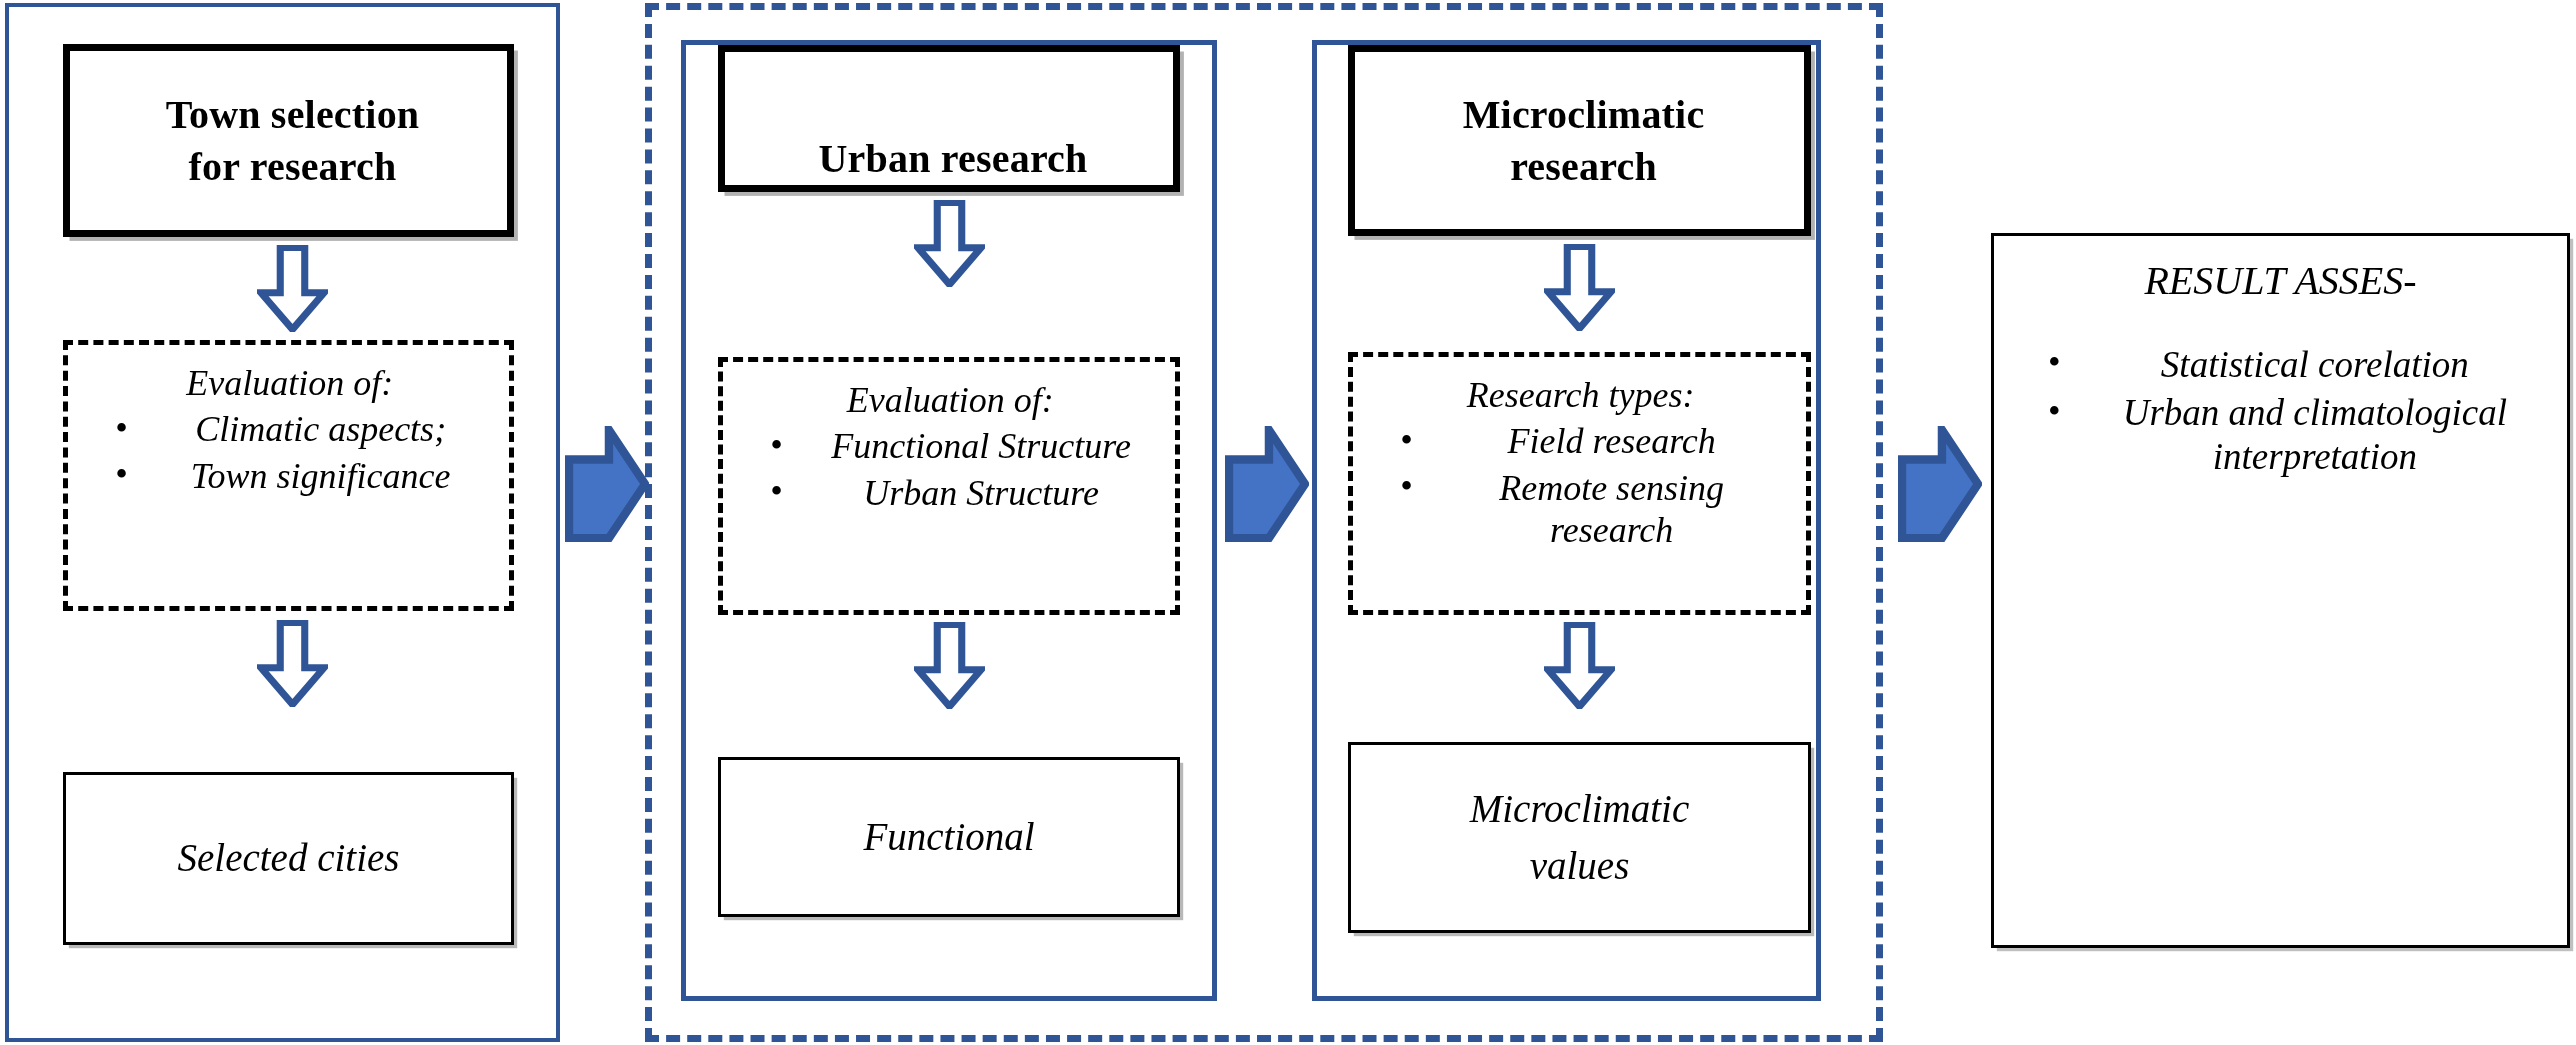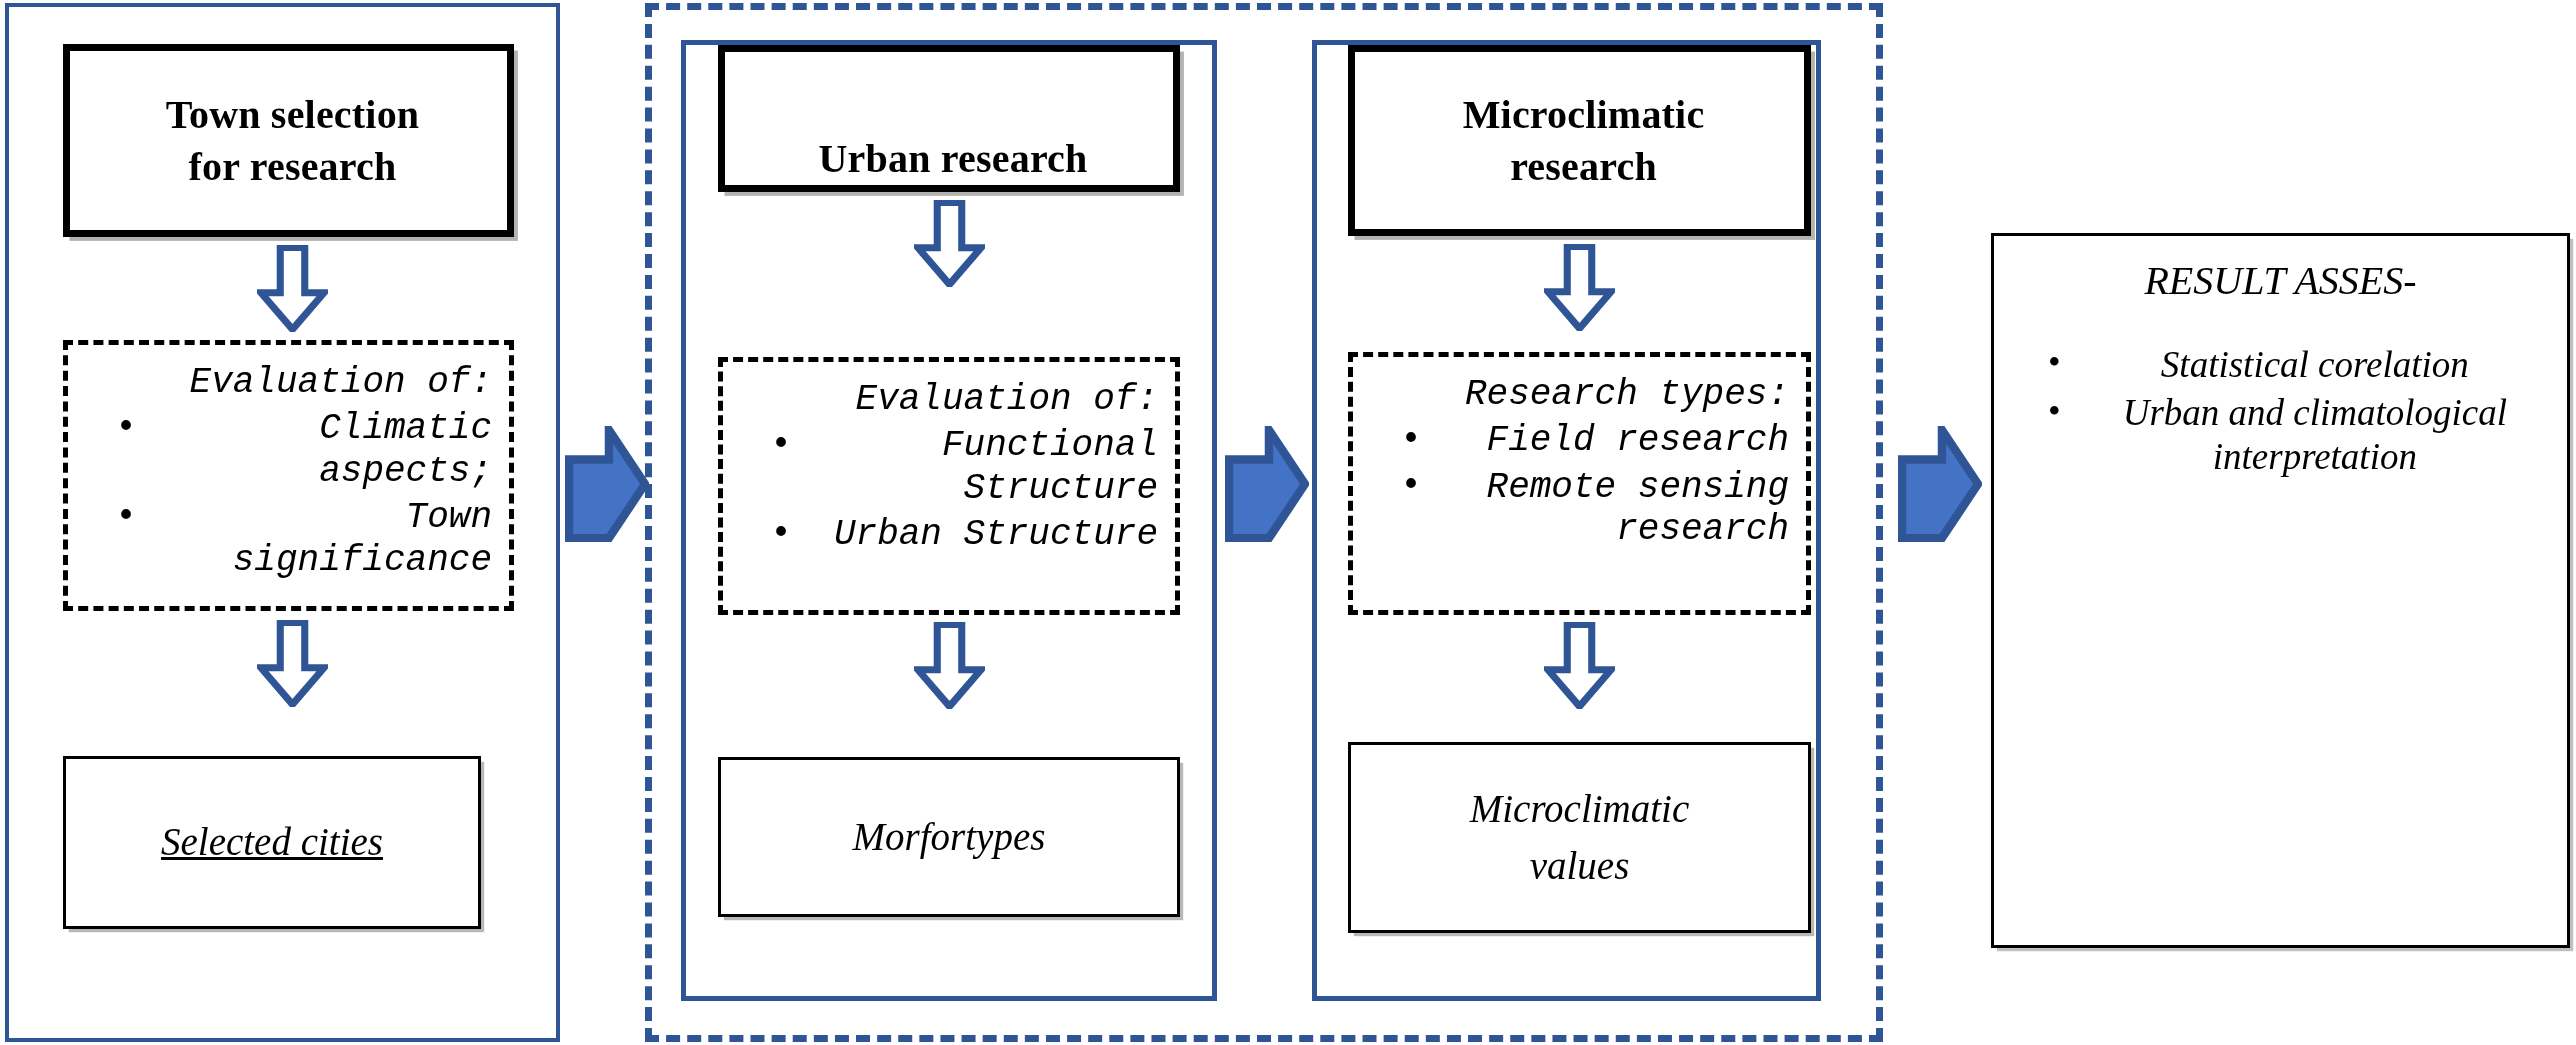--- a/index.html
+++ b/index.html
@@ -53,22 +53,21 @@
   }
   .node-heavy {
     border: 7.7px solid #000000;
     box-shadow: 5.2px 5.2px 0 -1.3px rgba(0,0,0,0.30);
     padding-left: 8px;
   }
   .node-dashed {
     border: 5.8px dashed #000000;
     align-items: flex-start;
     justify-content: flex-start;
-    text-align: right;
-    font-family: Liberation Mono, monospace;
+    text-align: center;
   }
   .node-thin {
     border: 3.9px solid #000000;
     box-shadow: 4.5px 4.5px 0 -1.3px rgba(0,0,0,0.28);
   }
   .node-result {
     border: 3.9px solid #000000;
     justify-content: flex-start;
     align-items: stretch;
     box-shadow: 4.5px 4.5px 0 -1.3px rgba(0,0,0,0.25);
@@ -177,21 +176,21 @@
         <li>Climatic aspects;</li>
         <li>Town significance</li>
       </ul>
     </div>
   </div>
 
   <svg class="arrow-down" style="left:257px; top:620px;" width="71" height="87" viewBox="0 0 110 135">
     <polygon points="36,4 74,4 74,74 104,74 55,131 6,74 36,74" fill="#ffffff" stroke="#2f5597" stroke-width="11" stroke-linejoin="miter"></polygon>
   </svg>
 
-  <div class="node node-thin" style="left:63px; top:756px; width:418px; height:173px;text-decoration:underline;">
+  <div class="node node-thin" style="left:63px; top:772px; width:451px; height:173px;">
     <div class="title-italic">Selected cities</div>
   </div>
 
   <svg class="arrow-right" style="left:565px; top:426px;" width="84" height="116" viewBox="0 0 130 180">
     <polygon points="6,52 68,52 68,6 124,90 68,174 6,174" fill="#4472c4" stroke="#2f5597" stroke-width="13" stroke-linejoin="miter"></polygon>
   </svg>
 
   <div class="node node-heavy" style="left:718px; top:45px; width:462px; height:147px;justify-content:flex-end;">
     <div class="title-bold">Urban research</div>
   </div>
@@ -208,21 +207,21 @@
         <li>Urban Structure</li>
       </ul>
     </div>
   </div>
 
   <svg class="arrow-down" style="left:914px; top:622px;" width="71" height="87" viewBox="0 0 110 135">
     <polygon points="36,4 74,4 74,74 104,74 55,131 6,74 36,74" fill="#ffffff" stroke="#2f5597" stroke-width="11" stroke-linejoin="miter"></polygon>
   </svg>
 
   <div class="node node-thin" style="left:718px; top:757px; width:462px; height:160px;">
-    <div class="title-italic">Morfortypes</div>
+    <div class="title-italic">Functional</div>
   </div>
 
   <svg class="arrow-right" style="left:1225px; top:426px;" width="84" height="116" viewBox="0 0 130 180">
     <polygon points="6,52 68,52 68,6 124,90 68,174 6,174" fill="#4472c4" stroke="#2f5597" stroke-width="13" stroke-linejoin="miter"></polygon>
   </svg>
 
   <div class="node node-heavy" style="left:1348px; top:45px; width:463px; height:191px;">
     <div class="title-bold">Microclimatic</div>
     <div class="title-bold">research</div>
   </div>

